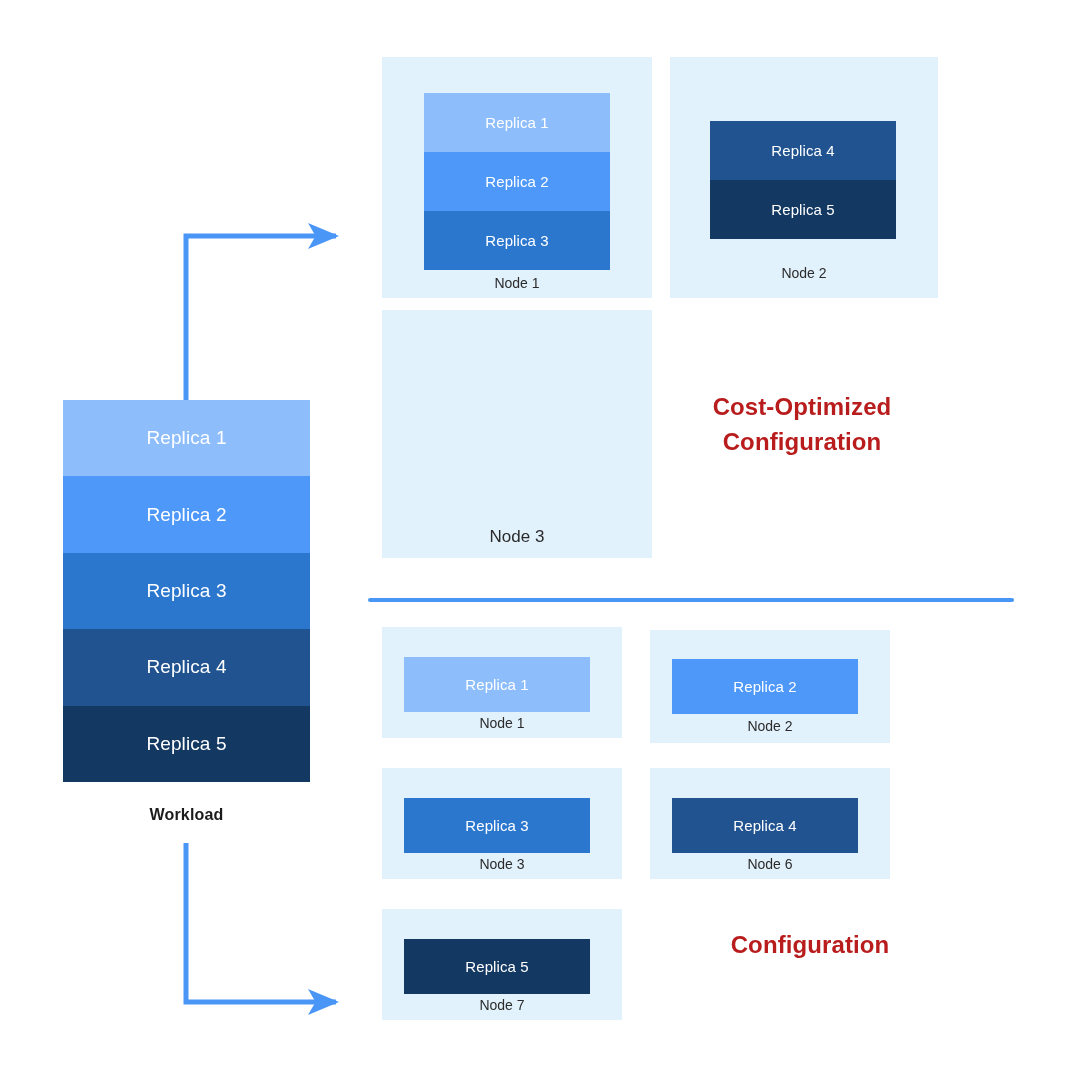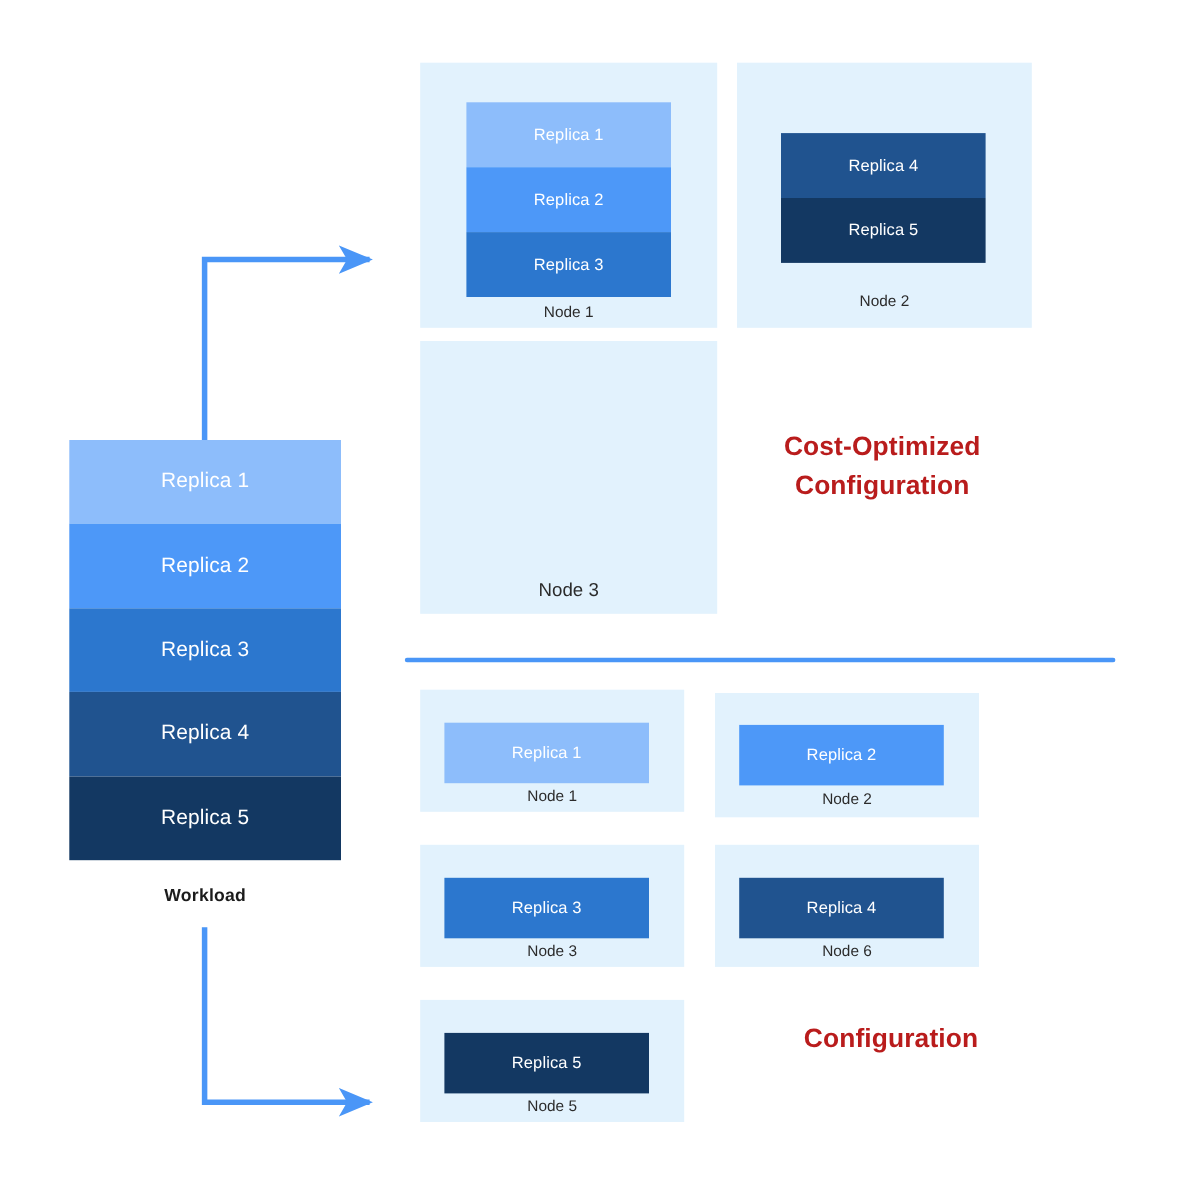--- a/index.html
+++ b/index.html
@@ -204,20 +204,20 @@
     <div class="replica-block" style="left: 22px; top: 30px; width: 186px; height: 55px; background: rgb(32, 83, 143);">
       <span class="rlabel">Replica 4</span>
     </div>
     <div class="node-caption" style="top:88px;">Node 6</div>
   </div>
 
   <div class="node-box" style="left: 382px; top: 909px; width: 240px; height: 111px; background: rgb(226, 242, 253);">
     <div class="replica-block" style="left: 22px; top: 30px; width: 186px; height: 55px; background: rgb(19, 56, 98);">
       <span class="rlabel">Replica 5</span>
     </div>
-    <div class="node-caption" style="top:88px;">Node 5</div>
+    <div class="node-caption" style="top:88px;">Node 7</div>
   </div>
 
   <div class="section-title" style="left:660px; top:928px; width:300px;">
     <div>Configuration</div>
   </div>
 
 </div>
 
 </body></html>

